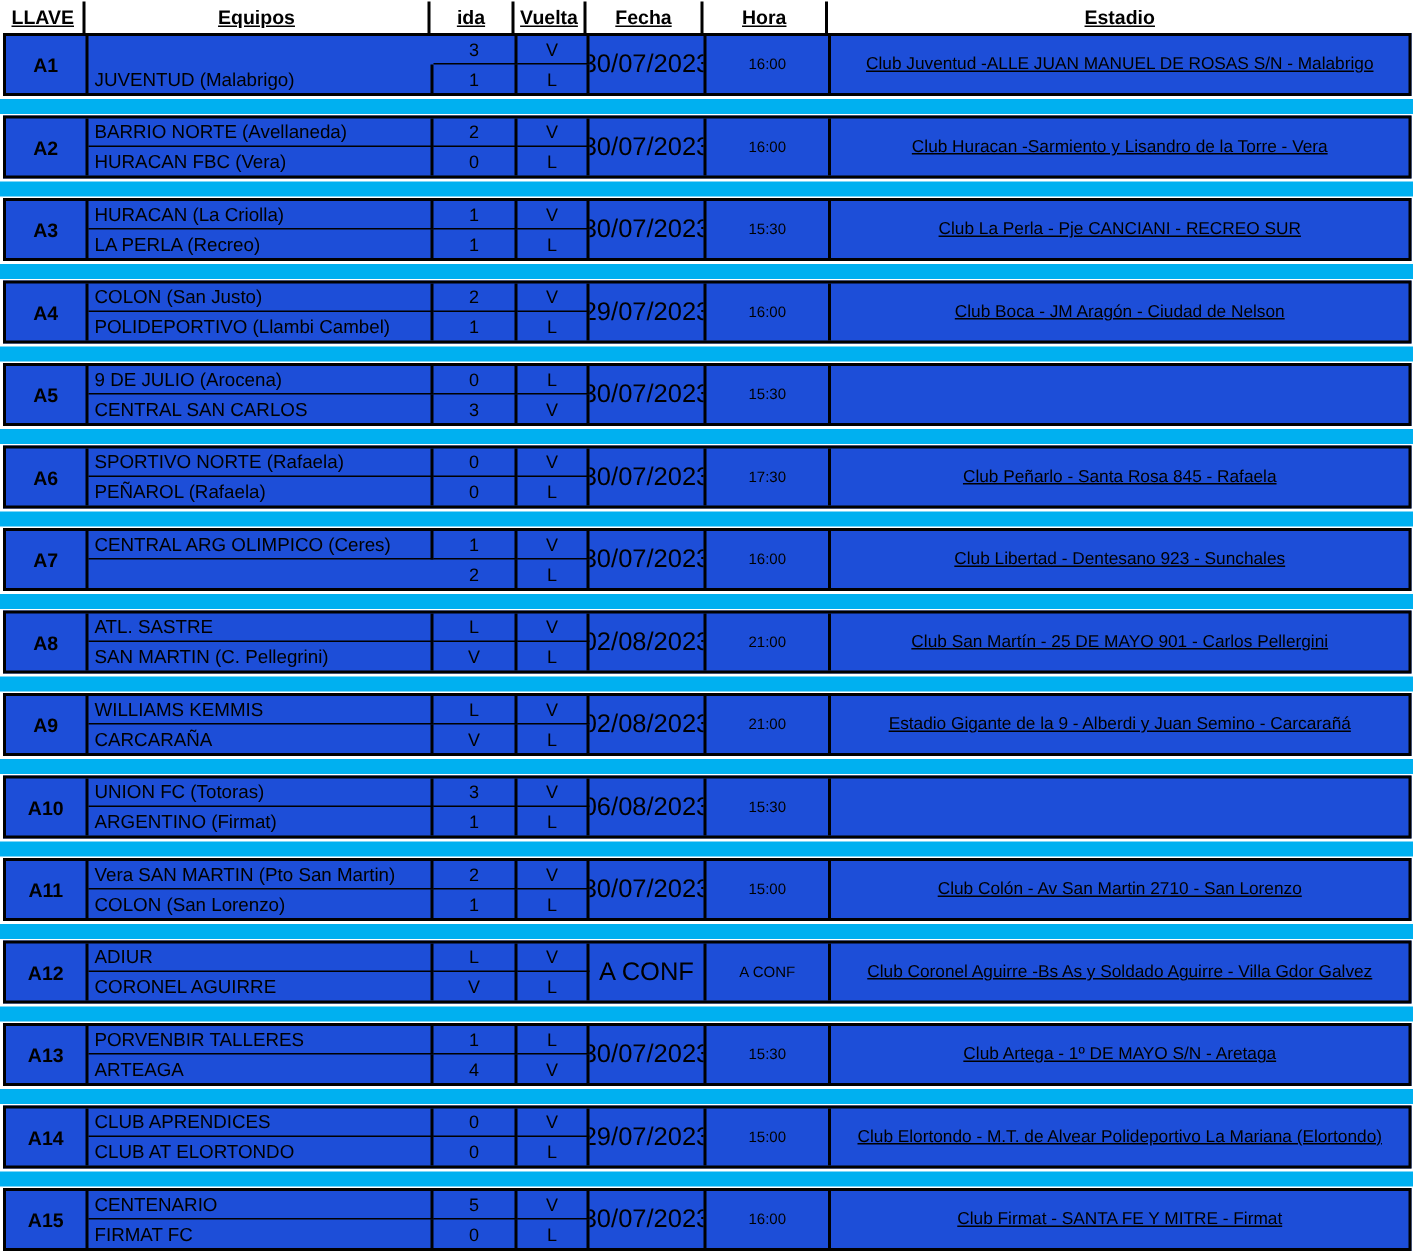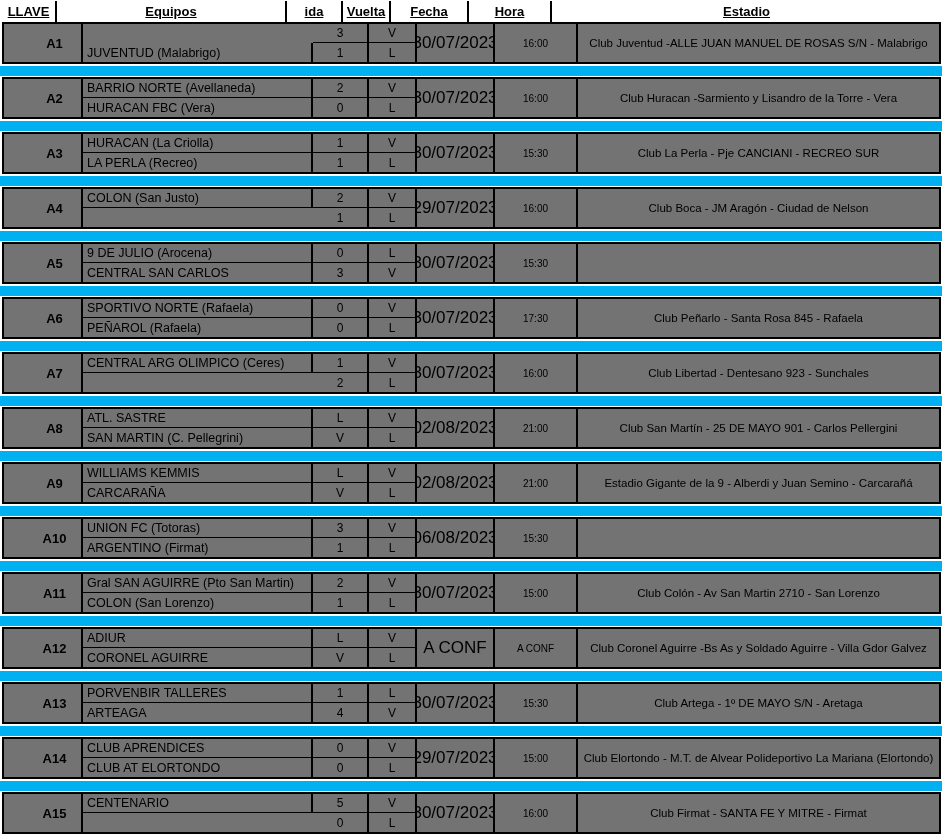--- a/index.html
+++ b/index.html
@@ -11,35 +11,35 @@
   .grid-cols { display:grid; grid-template-columns:55px 230px 56px 48px 78px 83px 1fr; }
 
   
   .header-row { height:21px; margin:0 1px 0 2px; }
   .header-row .hcell { display:flex; align-items:center; justify-content:center;
         font-weight:bold; font-size:13px; text-decoration:underline; }
   .header-row .hcell:not(:last-child){ border-right:2px solid var(--ink); }
 
   
   .group { border:2px solid var(--ink); margin:0 1px 0 2px;
-           grid-template-rows:19px 19px; background:#737373;padding-left:24px; }
+           grid-template-rows:19px 19px; background:#1d4ed8; }
   .cell { display:flex; align-items:center; font-size:12px; overflow:hidden; white-space:nowrap; }
   .llave { grid-row:1/3; grid-column:1; border-right:2px solid var(--ink);
            font-weight:bold; font-size:13px; justify-content:center; }
   .team  { grid-column:2; padding-left:4px; font-size:12.5px; border-right:2px solid var(--ink); }
   .ida   { grid-column:3; justify-content:center; border-right:2px solid var(--ink); }
   .vuelta{ grid-column:4; justify-content:center; border-right:2px solid var(--ink); }
   .r1 { grid-row:1; border-bottom:1px solid var(--ink); }
   .r2 { grid-row:2; }
   .fecha { grid-row:1/3; grid-column:5; justify-content:center; font-size:17px;
            border-right:2px solid var(--ink); }
   .hora  { grid-row:1/3; grid-column:6; justify-content:center; font-size:10px;
            border-right:2px solid var(--ink); }
   .estadio { grid-row:1/3; grid-column:7; justify-content:center; font-size:11.5px;
-             text-align:right; padding:0 4px; }
+             text-align:right; padding:0 4px;text-decoration:underline; }
 
   
   .spacer { height:13px; display:flex; align-items:center; }
   .spacer .bar { height:10px; width:942px; background:var(--sep); }
 </style>
 </head>
 <body>
 
 <div class="sheet">
   <div class="header-row grid-cols">
@@ -100,20 +100,21 @@
 
   <div class="spacer">
     <div class="bar"></div>
   </div>
 
   <div class="group grid-cols">
     <div class="cell llave">A4</div>
     <div class="cell team r1">COLON (San Justo)</div>
     <div class="cell ida r1">2</div>
     <div class="cell vuelta r1">V</div>
+    <div class="cell team r2">POLIDEPORTIVO (Llambi Cambel)</div>
     <div class="cell ida r2">1</div>
     <div class="cell vuelta r2">L</div>
     <div class="cell fecha">29/07/2023</div>
     <div class="cell hora">16:00</div>
     <div class="cell estadio">Club Boca - JM Aragón - Ciudad de Nelson</div>
   </div>
 
   <div class="spacer">
     <div class="bar"></div>
   </div>
@@ -212,21 +213,21 @@
     <div class="cell fecha">06/08/2023</div>
     <div class="cell hora">15:30</div>
   </div>
 
   <div class="spacer">
     <div class="bar"></div>
   </div>
 
   <div class="group grid-cols">
     <div class="cell llave">A11</div>
-    <div class="cell team r1">Gral SAN AGUIRRE (Pto San Martin)</div>
+    <div class="cell team r1">Vera SAN MARTIN (Pto San Martin)</div>
     <div class="cell ida r1">2</div>
     <div class="cell vuelta r1">V</div>
     <div class="cell team r2">COLON (San Lorenzo)</div>
     <div class="cell ida r2">1</div>
     <div class="cell vuelta r2">L</div>
     <div class="cell fecha">30/07/2023</div>
     <div class="cell hora">15:00</div>
     <div class="cell estadio">Club Colón - Av San Martin 2710 - San Lorenzo</div>
   </div>
 
@@ -283,20 +284,21 @@
 
   <div class="spacer">
     <div class="bar"></div>
   </div>
 
   <div class="group grid-cols">
     <div class="cell llave">A15</div>
     <div class="cell team r1">CENTENARIO</div>
     <div class="cell ida r1">5</div>
     <div class="cell vuelta r1">V</div>
+    <div class="cell team r2">FIRMAT FC</div>
     <div class="cell ida r2">0</div>
     <div class="cell vuelta r2">L</div>
     <div class="cell fecha">30/07/2023</div>
     <div class="cell hora">16:00</div>
     <div class="cell estadio">Club Firmat - SANTA FE Y MITRE  - Firmat</div>
   </div>
 </div>
 </div>
 
 </body></html>

